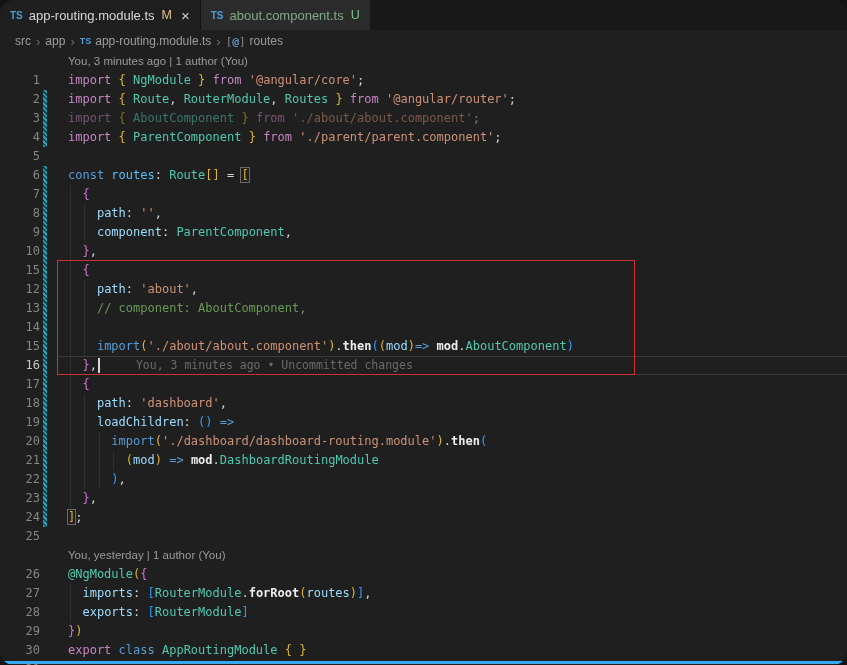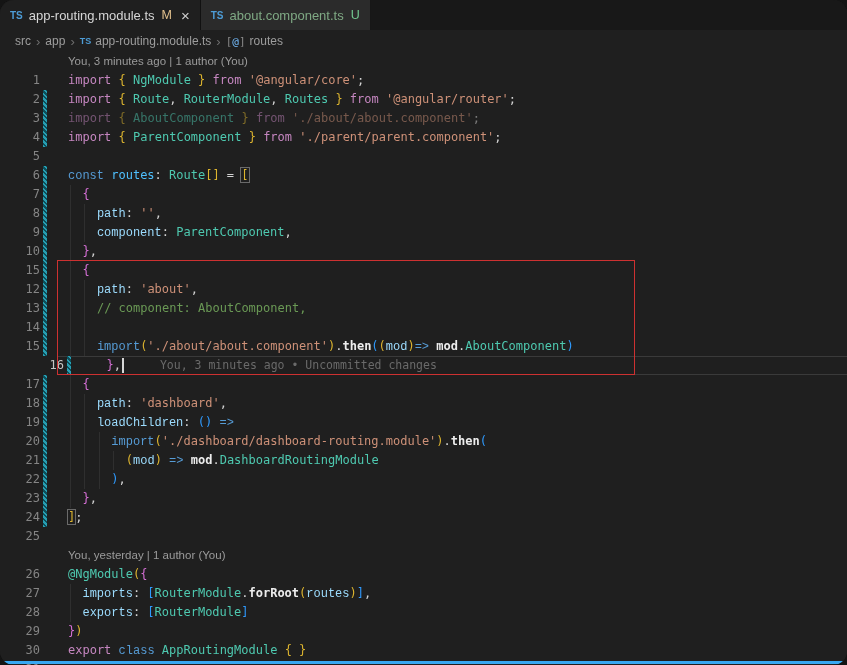--- a/index.html
+++ b/index.html
@@ -27,27 +27,27 @@
   .symicon{font-family:"DejaVu Sans Mono",monospace;font-size:11px;margin-right:4px;color:#8a8a8a;}
   .symicon i{font-style:normal;}
   .symicon b{font-weight:normal;color:var(--symbol_icon_blue);}
   
   .editor{position:absolute;top:52px;left:0;right:0;bottom:0;overflow:hidden;background:var(--editor_bg);}
   .rows{position:relative;z-index:3;}
   .row{display:flex;height:19px;line-height:19px;font-family:"DejaVu Sans Mono",monospace;font-size:12px;}
   .row.lens{padding-left:68px;font-family:"Liberation Sans",sans-serif;font-size:11.5px;
             color:var(--codelens_text);}
   .ln{width:40px;text-align:right;color:var(--linenum);flex:none;}
-  .ln.active{color:var(--linenum_active);margin-left:24px;}
+  .ln.active{color:var(--linenum_active);}
   .gut{width:8px;flex:none;display:flex;}
   .gitbar{width:4px;margin-left:3px;height:19px;
           background:repeating-linear-gradient(45deg,var(--git_teal) 0 1.7px,var(--git_teal_dark) 1.7px 3.4px);}
   .txt{white-space:pre;margin-left:20px;color:var(--pu);}
   .txt.dim{opacity:.5;}
-  .kw{color:var(--kw);} .kb{color:var(--kb);font-family:Liberation Mono, monospace;} .ty{color:var(--ty);} .vr{color:var(--vr);font-family:Liberation Mono, monospace;}
+  .kw{color:var(--kw);} .kb{color:var(--kb);} .ty{color:var(--ty);} .vr{color:var(--vr);}
   .cv{color:var(--cv);} .st{color:var(--st);} .cm{color:var(--cm);} .pu{color:var(--pu);}
   .b1{color:var(--b1);} .b2{color:var(--b2);} .b3{color:var(--b3);}
   .me{color:var(--me);font-weight:bold;}
   .bm{outline:1px solid var(--bracket_match);outline-offset:0;}
   .cursor{display:inline-block;width:2px;height:15px;background:#d7d7d7;vertical-align:text-top;margin-left:1px;}
   .blame{font-size:11.5px;color:var(--blame_text);margin-left:36px;}
   
   .guide{position:absolute;width:1px;background:var(--guide);z-index:1;}
   #g1{left:70px;top:133px;height:323px;} #g2{left:70px;top:532px;height:38px;}
   #g3{left:84px;top:152px;height:38px;} #g4{left:84px;top:228px;height:76px;}

